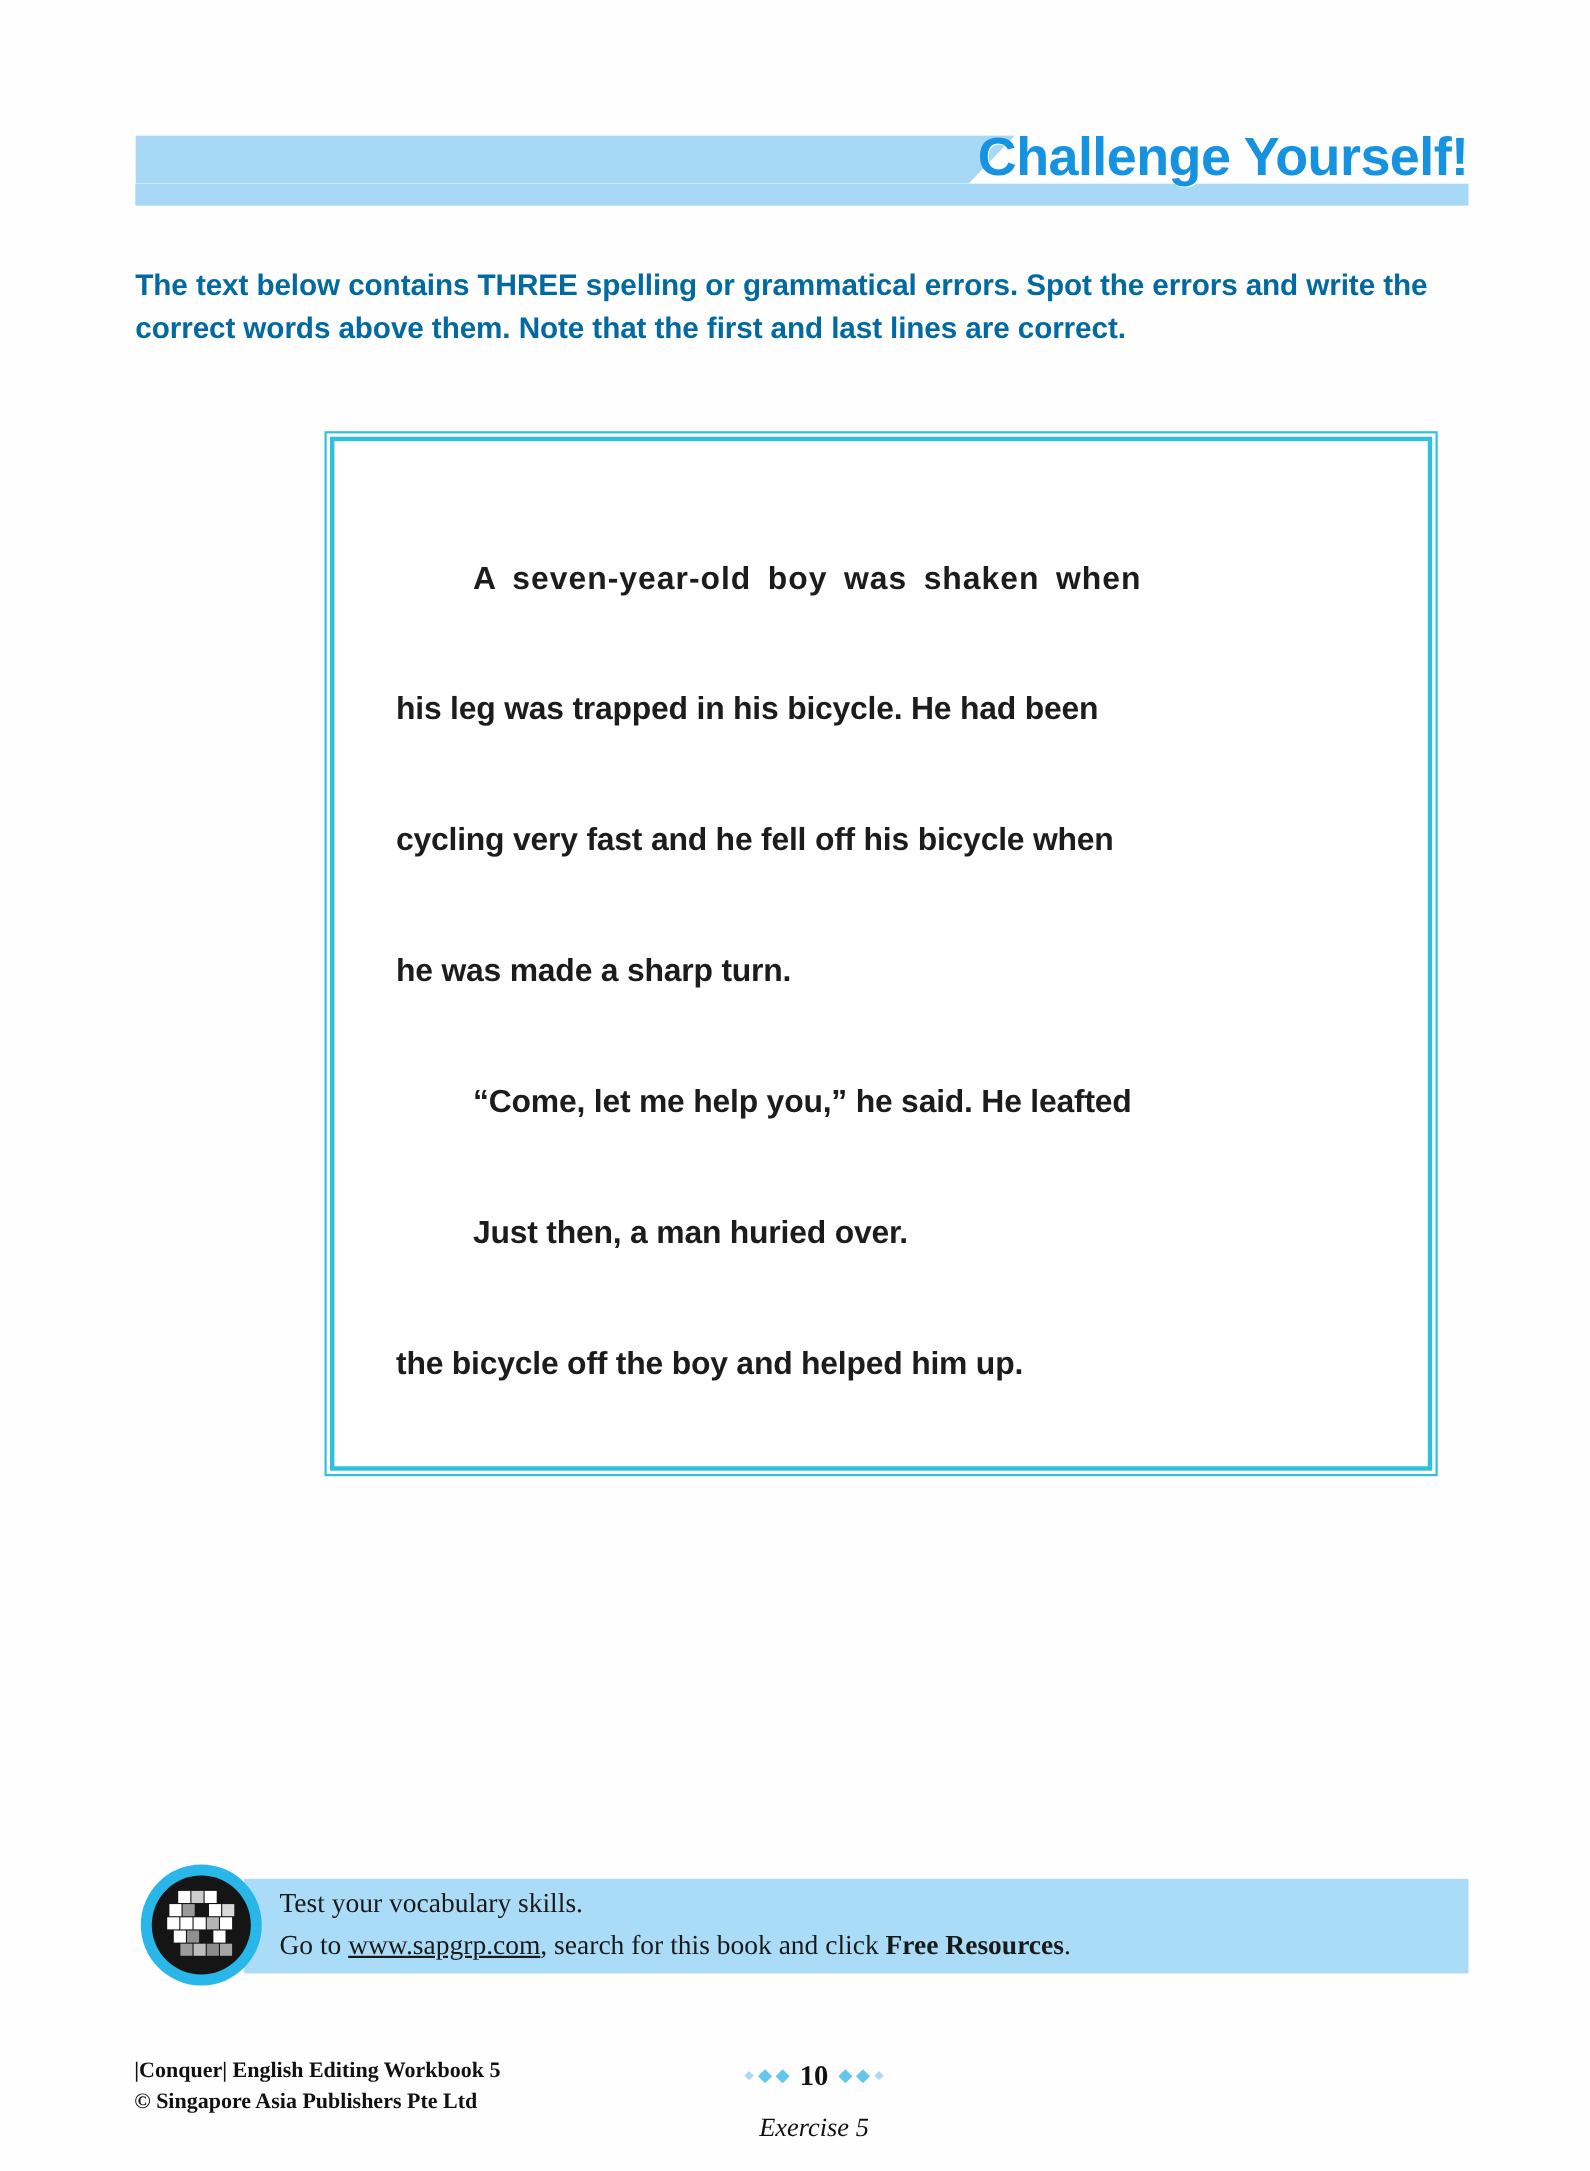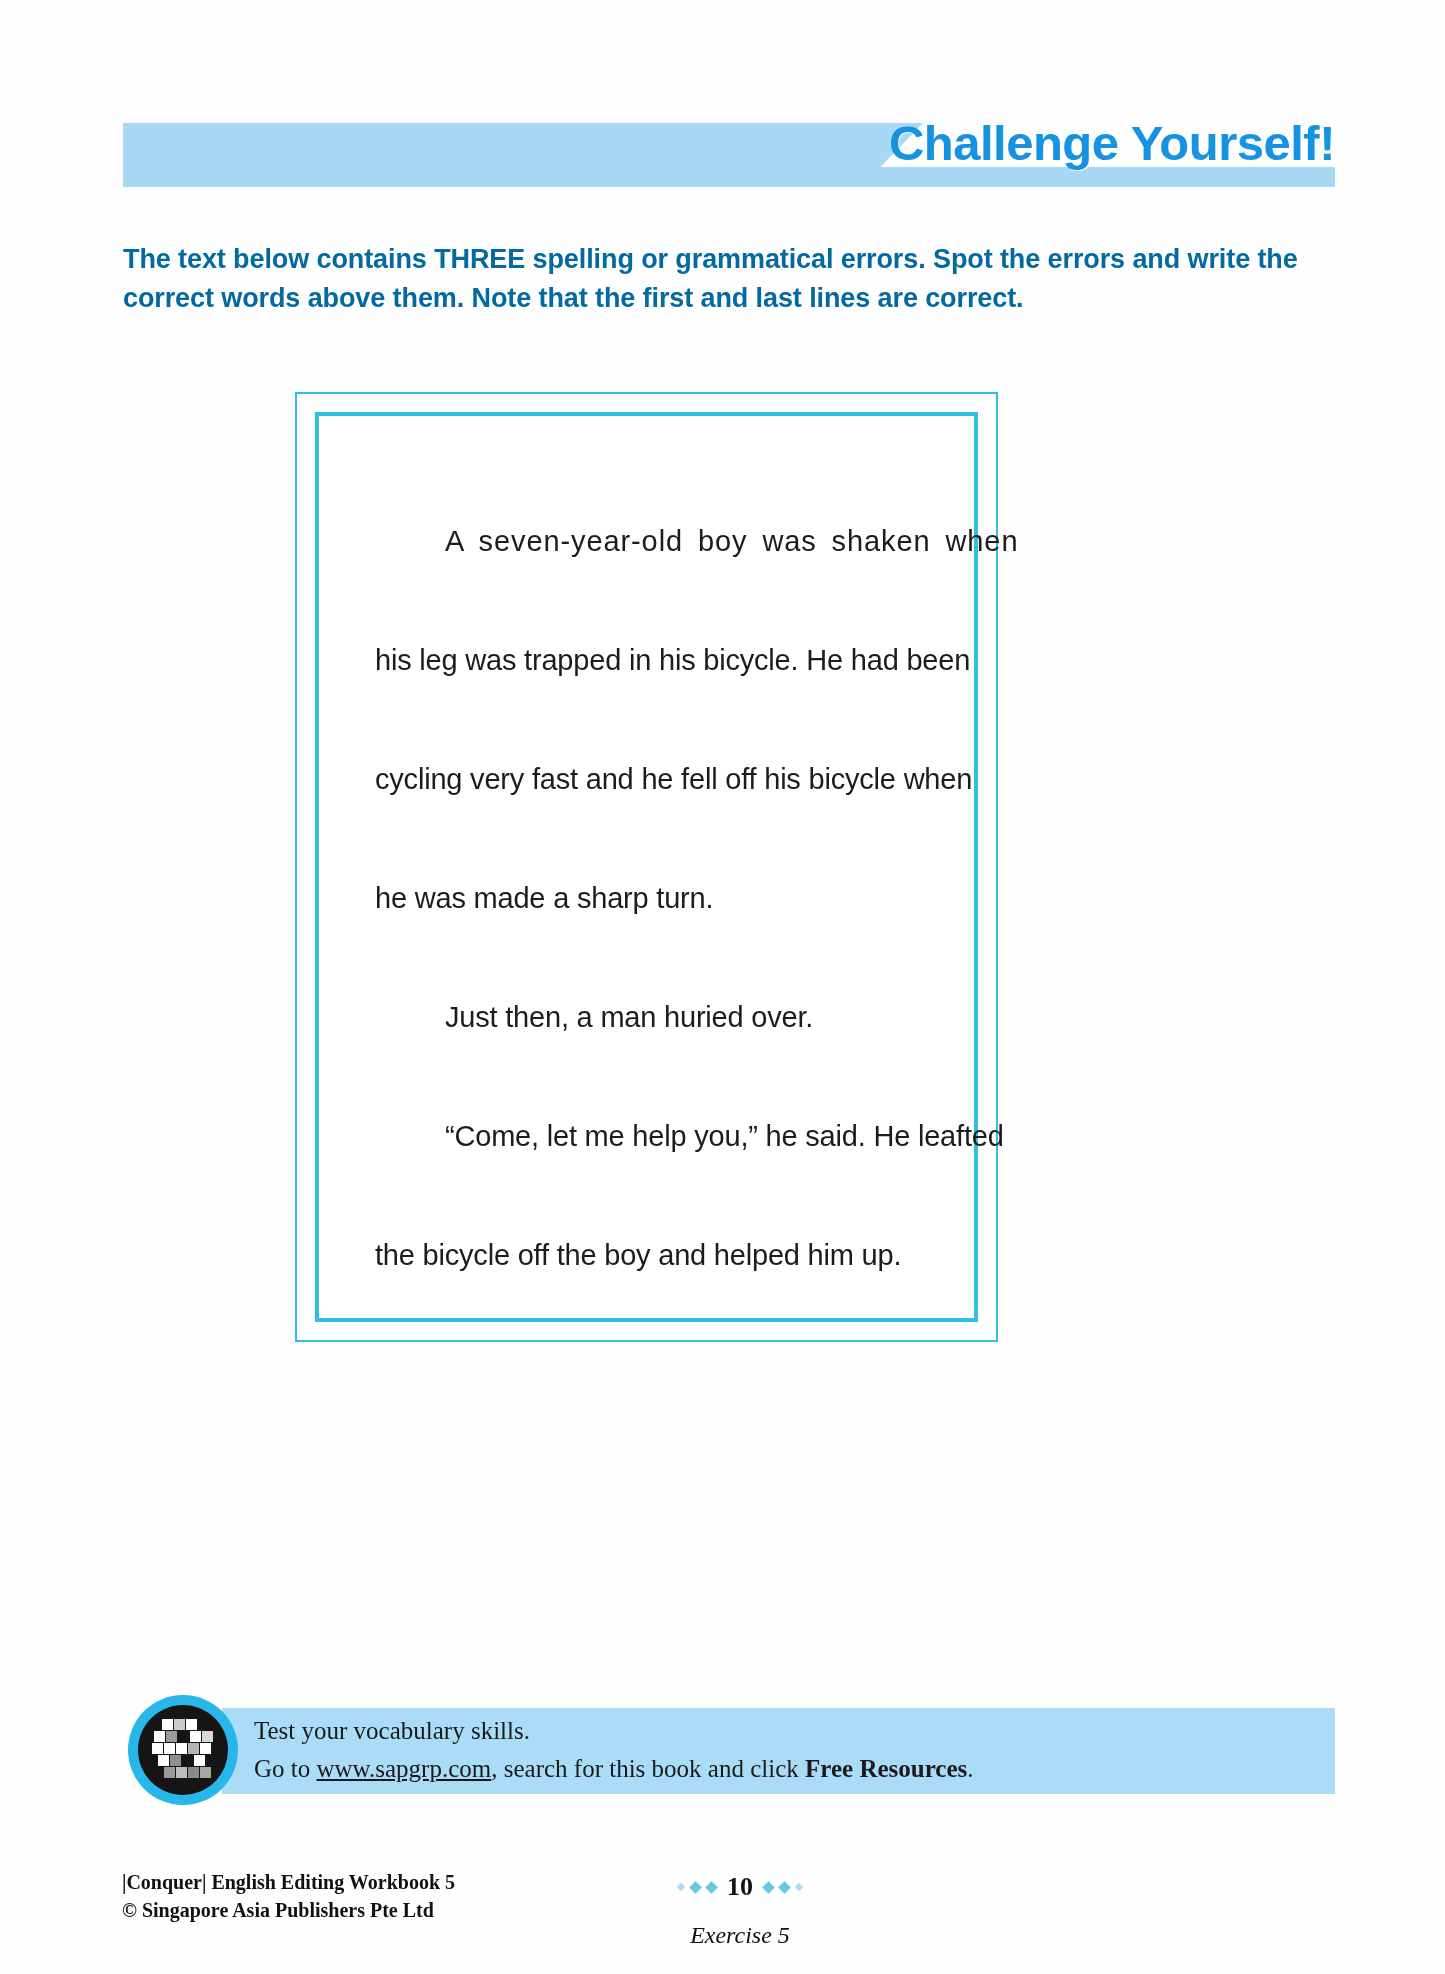--- a/index.html
+++ b/index.html
@@ -70,26 +70,27 @@
     line-height: 39px;
     color: #0369a1;
     letter-spacing: -0.1px;
   }
 
   
   .passage-box {
     position: absolute;
     left: 295px;
     top: 392px;
-    width: 703px;
+    width: 1012px;
     height: 950px;
     border: 2px solid #2fc0e0;
-    padding: 18px;
+    padding: 3px;
     background: #ffffff;
     box-sizing: border-box;
+    font-weight: bold;
   }
   .passage-inner {
     width: 100%;
     height: 100%;
     border: 4px solid #2fc0e0;
     box-sizing: border-box;
     position: relative;
     background: #ffffff;
   }
   .passage-text {
@@ -228,22 +229,22 @@
 
   <div class="instruction">The text below contains THREE spelling or grammatical errors. Spot the errors and write the correct words above them. Note that the first and last lines are correct.</div>
 
   <div class="passage-box">
     <div class="passage-inner">
       <div class="passage-text">
         <div class="p-line justify-wide">A seven-year-old boy was shaken when</div>
         <div class="p-line">his leg was trapped in his bicycle. He had been</div>
         <div class="p-line">cycling very fast and he fell off his bicycle when</div>
         <div class="p-line">he was made a sharp turn.</div>
+        <div class="p-line indent">“Come, let me help you,” he said. He leafted</div>
         <div class="p-line indent">Just then, a man huried over.</div>
-        <div class="p-line indent">“Come, let me help you,” he said. He leafted</div>
         <div class="p-line">the bicycle off the boy and helped him up.</div>
       </div>
     </div>
   </div>
 
   <div class="resource-strip"></div>
 
   <div class="puzzle-icon">
     <div class="ring"></div>
     <div class="disc">

